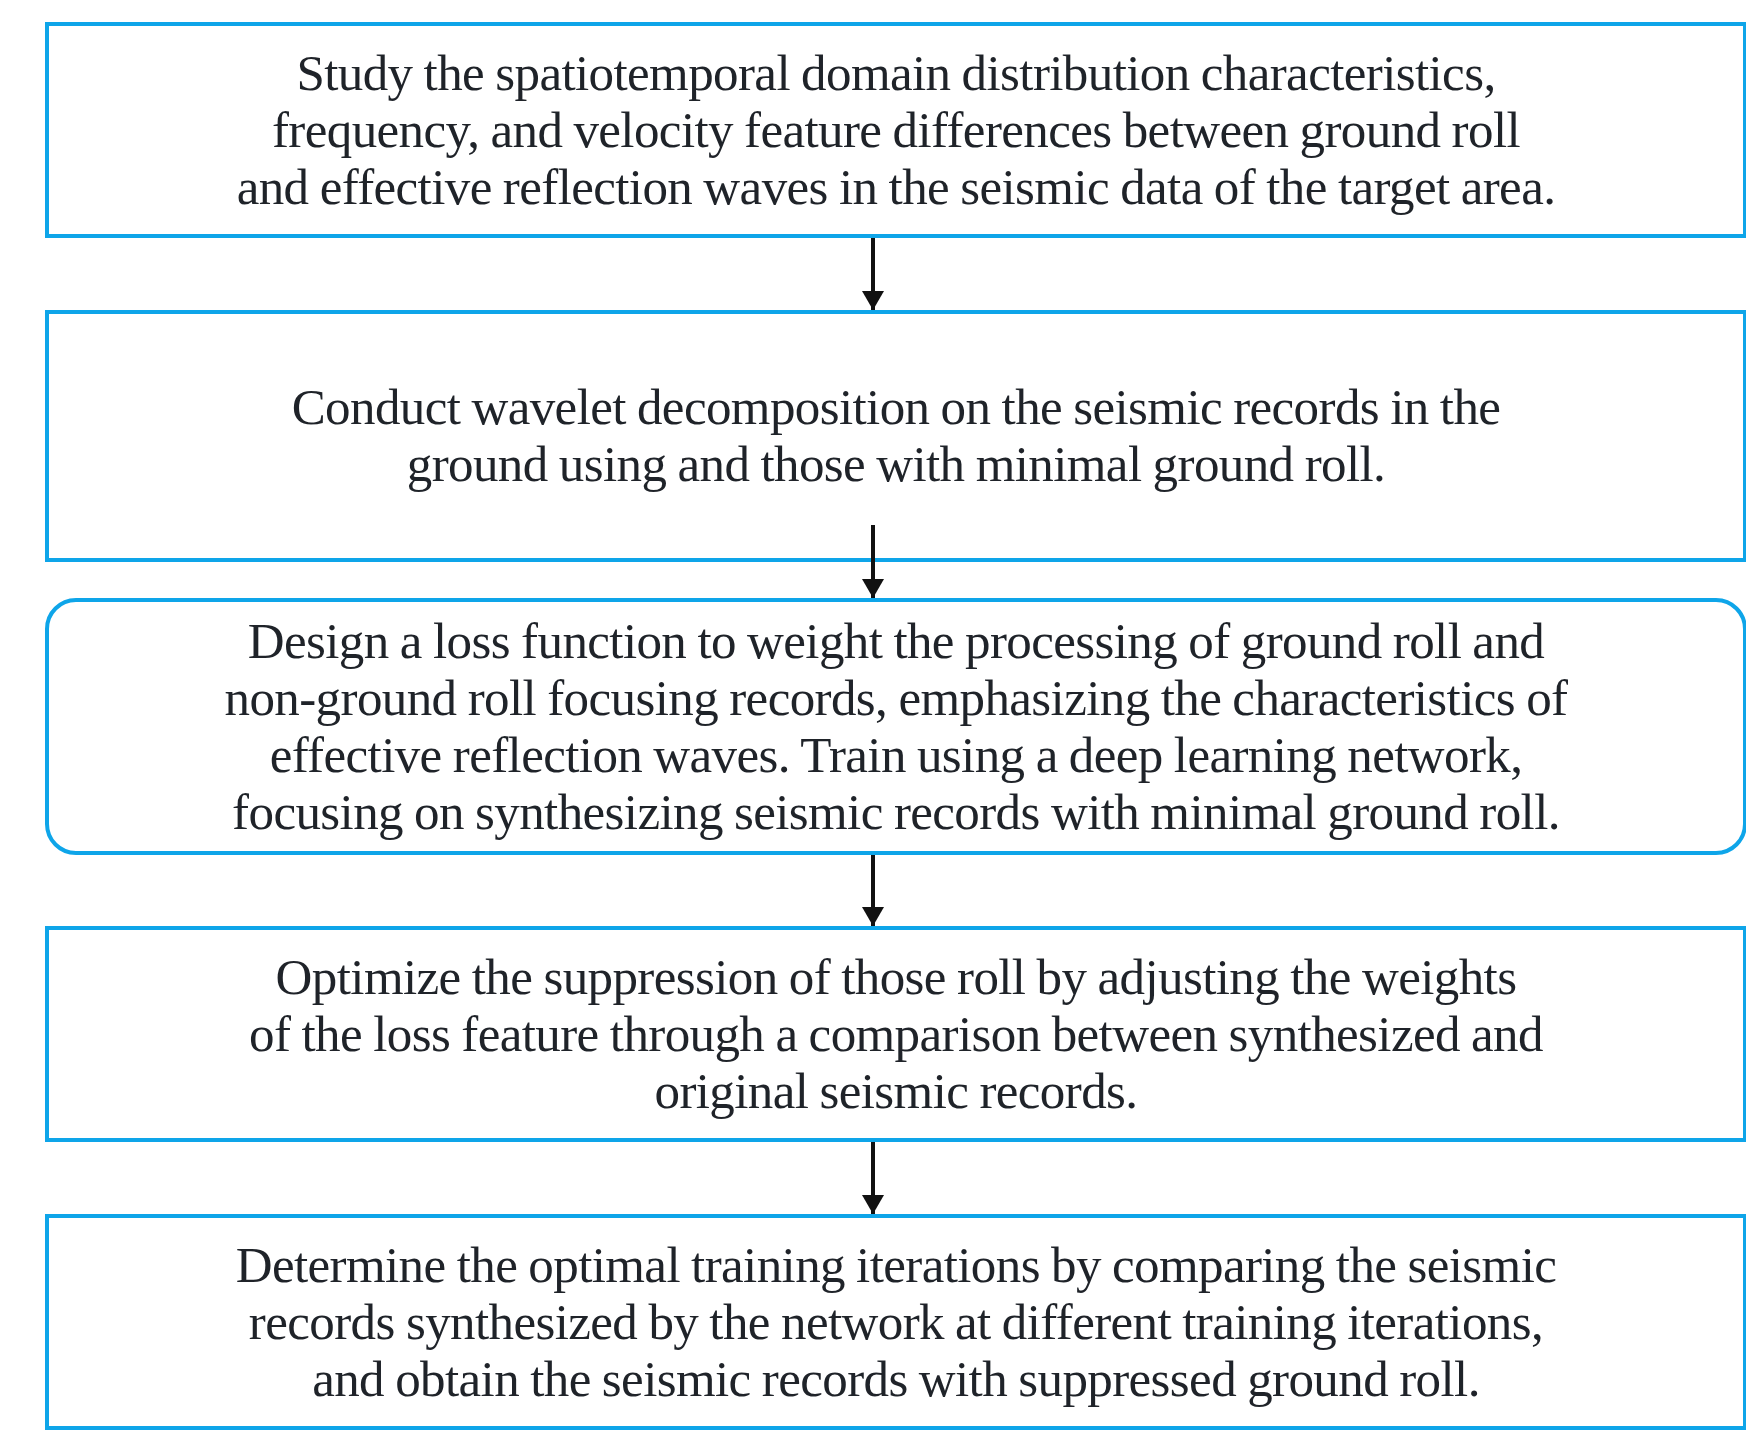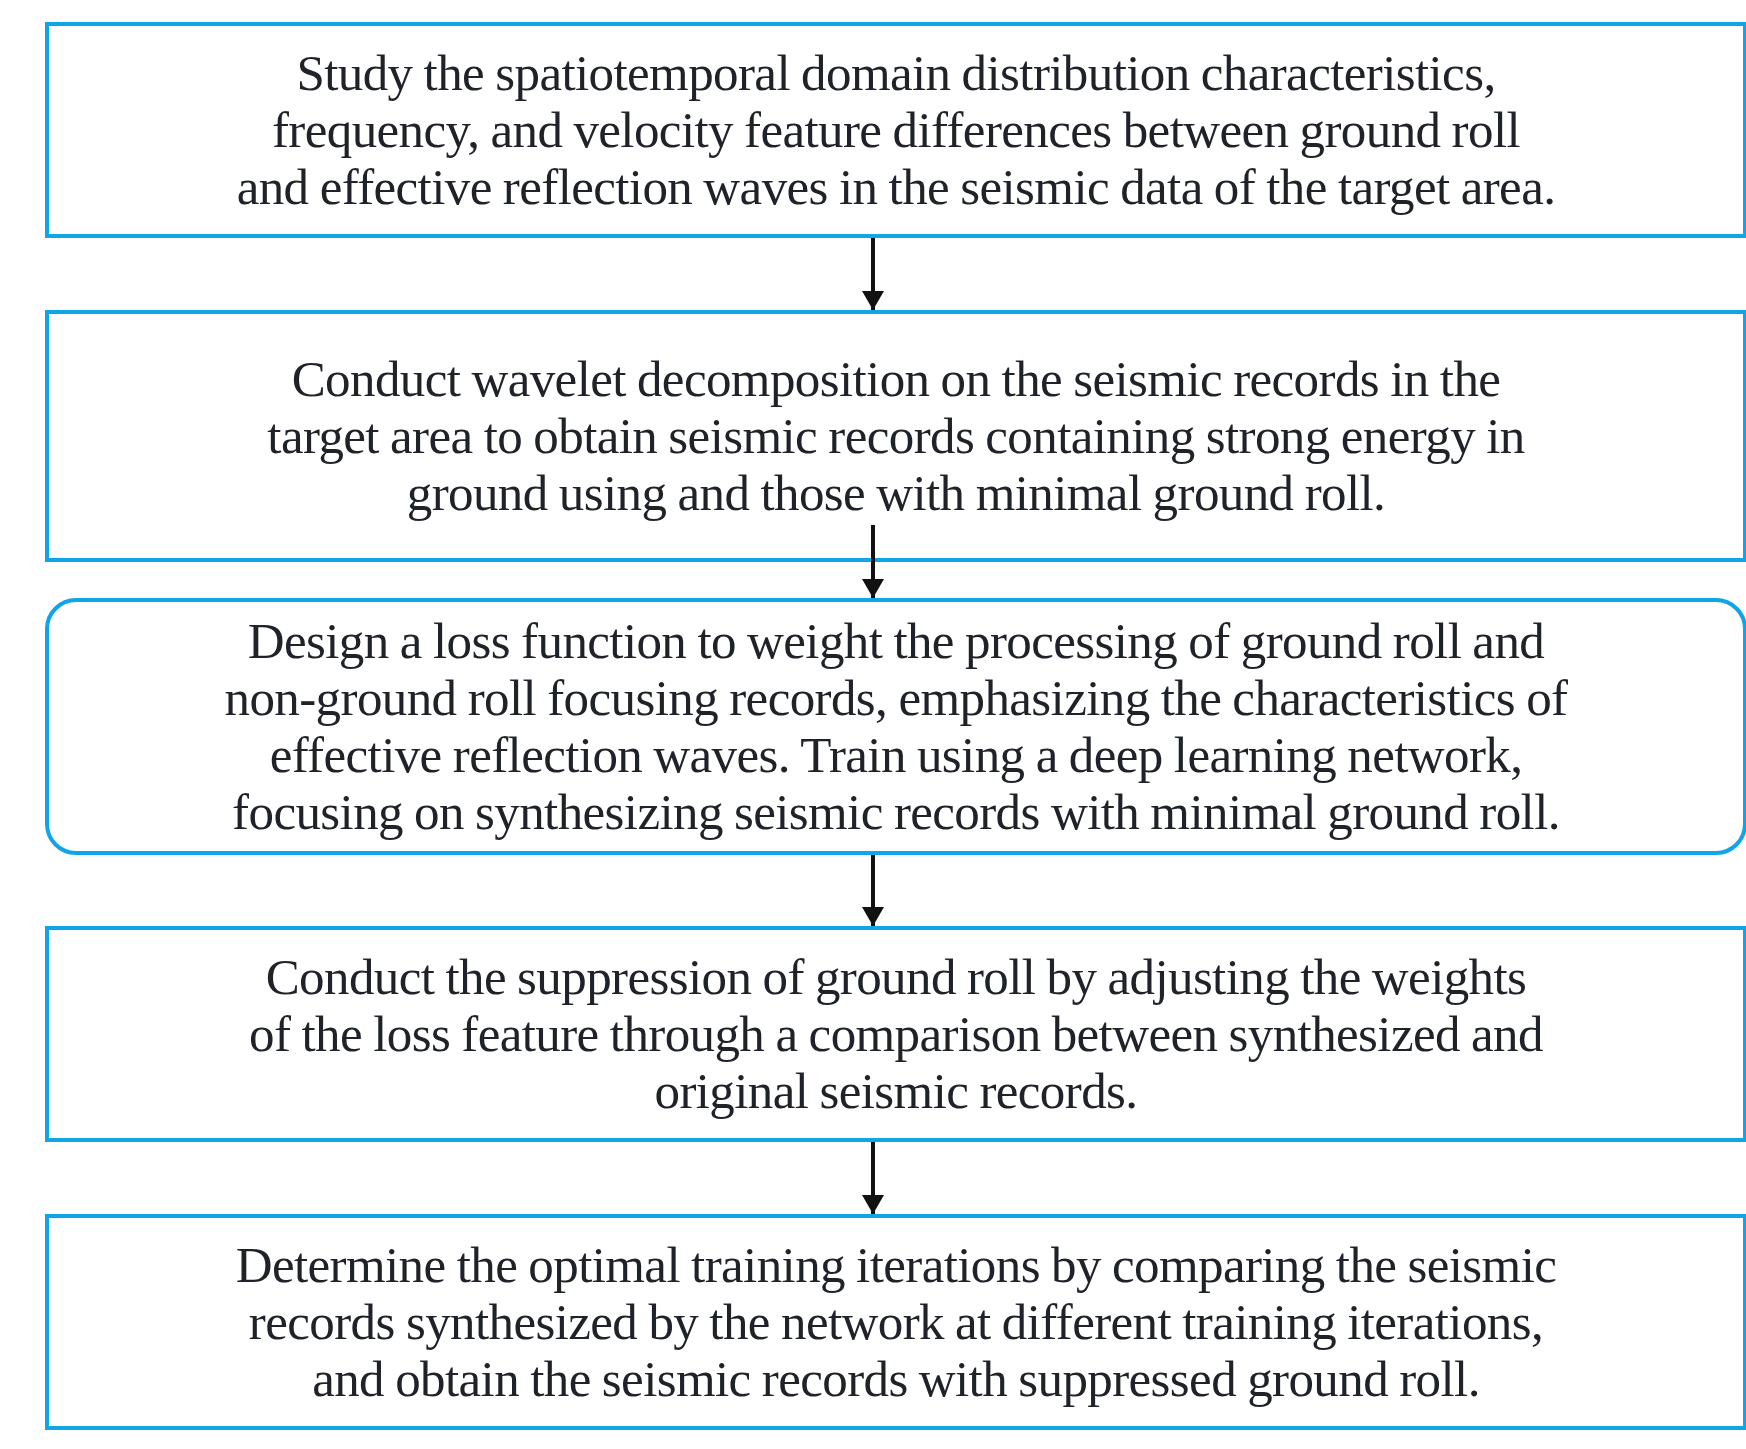--- a/index.html
+++ b/index.html
@@ -67,21 +67,20 @@
   </div>
 </div>
 
 <div class="arrow" style="top:238px; height:72px;">
   <div class="arrow-head"></div>
 </div>
 
 <div class="box" style="top:310px; height:252px;">
   <div class="box-text">
     <span class="line">Conduct wavelet decomposition on the seismic records in the</span>
-    <span class="line">target area to obtain seismic records containing strong energy in</span>
     <span class="line">ground using and those with minimal ground roll.</span>
   </div>
 </div>
 
 <div class="arrow" style="top:525px; height:73px;">
   <div class="arrow-head"></div>
 </div>
 
 <div class="box" style="top:598px; height:257px;border-radius:31px;">
   <div class="box-text">
@@ -91,21 +90,21 @@
     <span class="line">focusing on synthesizing seismic records with minimal ground roll.</span>
   </div>
 </div>
 
 <div class="arrow" style="top:855px; height:71px;">
   <div class="arrow-head"></div>
 </div>
 
 <div class="box" style="top:926px; height:216px;">
   <div class="box-text">
-    <span class="line">Conduct the suppression of ground roll by adjusting the weights</span>
+    <span class="line">Optimize the suppression of those roll by adjusting the weights</span>
     <span class="line">of the loss feature through a comparison between synthesized and</span>
     <span class="line">original seismic records.</span>
   </div>
 </div>
 
 <div class="arrow" style="top:1142px; height:72px;">
   <div class="arrow-head"></div>
 </div>
 
 <div class="box" style="top:1214px; height:216px;">

